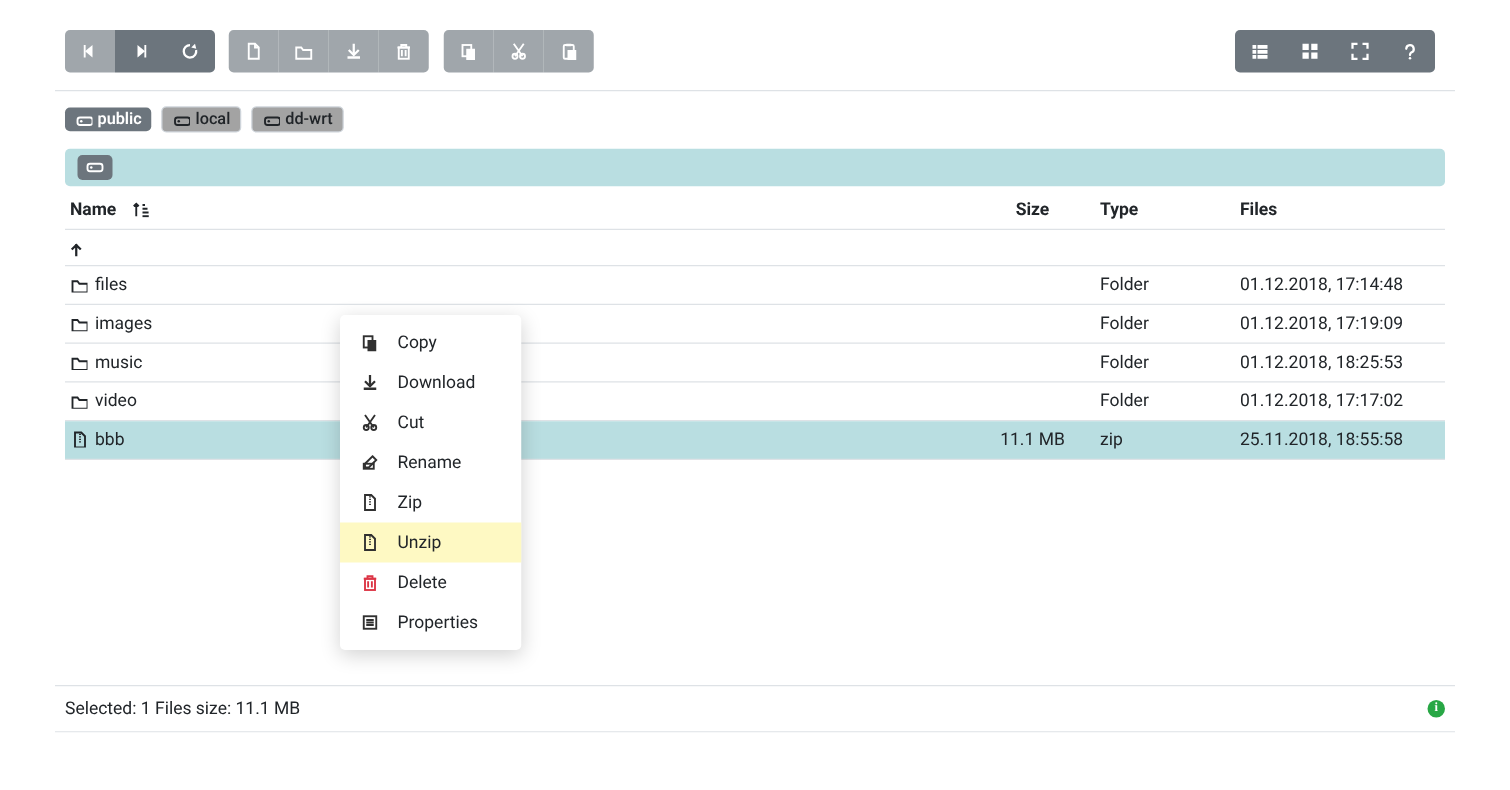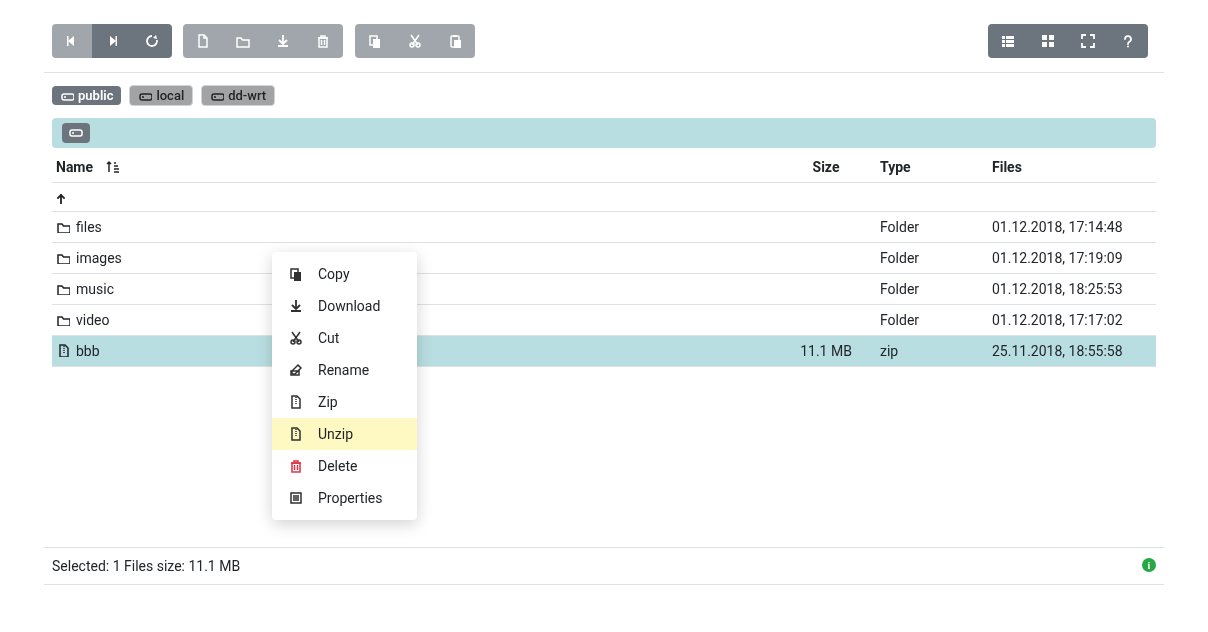--- a/index.html
+++ b/index.html
@@ -41,21 +41,21 @@
   .ft-header { font-weight:700; color:#212529;}
   .col-name { flex: 1 1 auto; display:flex; gap:6px;}
   .col-size { width: 108px; text-align:center;}
   .col-type { width: 112px; text-align:left;}
   .col-date { width: 160px; text-align:left;}
   .ft-row { cursor:pointer;}
   .ft-row.selected { background:#b9dee1;}
   .sort-icon { font-size:13px; margin-left:6px; color:#212529;}
   .icon-cell { width:14px; display:inline-flex; justify-content:center;}
 
-  .status-row { display:flex; justify-content:space-between; margin-top: 180px; padding:10px 8px; border-top:1px solid #dee2e6; border-bottom:1px solid #dee2e6;}
+  .status-row { display:flex; justify-content:space-between; align-items:center; margin-top: 180px; padding:10px 8px; border-top:1px solid #dee2e6; border-bottom:1px solid #dee2e6;}
   .info-dot { width:14px; height:14px; border-radius:50%; background:#28a745; color:#fff; display:inline-flex; align-items:center; justify-content:center; font-size:10px; font-weight:700; font-family: Georgia, serif;}
 
   .context-menu { position:absolute; top:252px; left:240px; width:145px; background:#fff; border-radius:4px;
     box-shadow: 0 4px 16px rgba(0,0,0,0.18); padding:6px 0; z-index:10;}
   .cm-item { display:flex; align-items:center; gap:14px; padding:8px 16px; cursor:pointer; color:#212529;}
   .cm-item.hover { background:#fef9c3;}
   .cm-icon { width:16px; display:inline-flex; justify-content:center; color:#303030;}
   .cm-item.del .cm-icon { color:#dc3545;}
 
   svg { display:block; }

